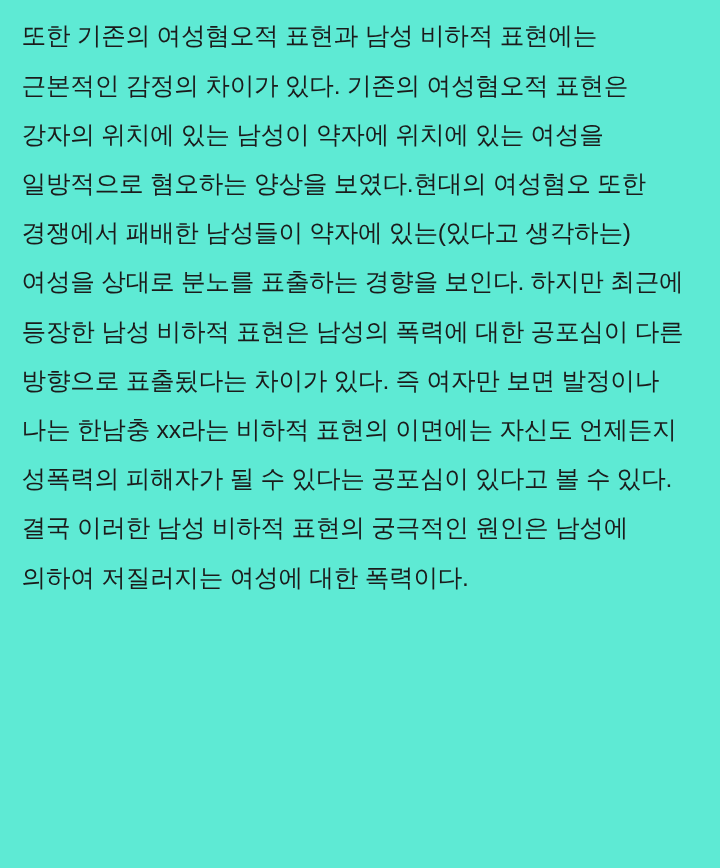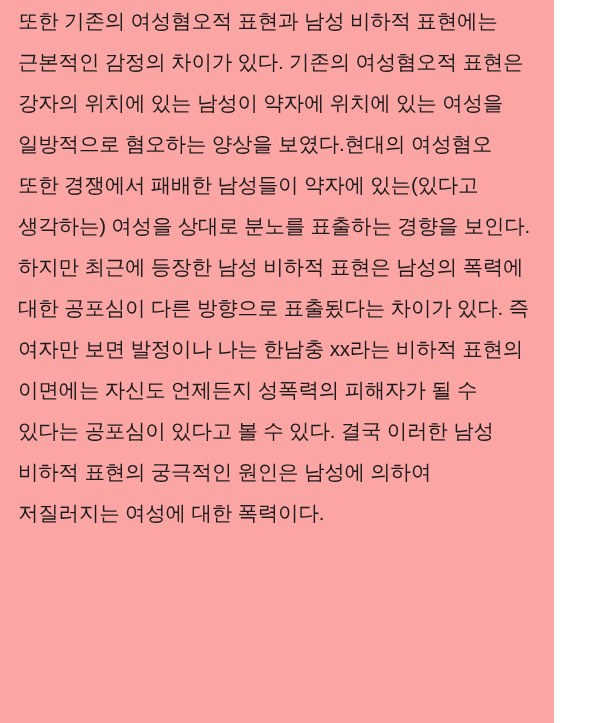--- a/index.html
+++ b/index.html
@@ -7,24 +7,24 @@
     padding: 0;
     background: #ffffff;
   }
   body {
     width: 600px;
     height: 723px;
     font-family: "Liberation Sans", "DejaVu Sans", sans-serif;
   }
   .page {
     box-sizing: border-box;
-    width: 554px;
+    width: 600px;
     height: 723px;
-    padding: 0 24px 14px 18px;
-    background: #fca5a5;
+    padding: 10px 24px 14px 18px;
+    background: #5eead4;
     overflow: hidden;
   }
   .body-text {
     margin: 0;
     color: #1b1b1b;
     font-size: 20.5px;
     line-height: 41px;
     letter-spacing: -0.2px;
     word-break: keep-all;
     text-align: left;

